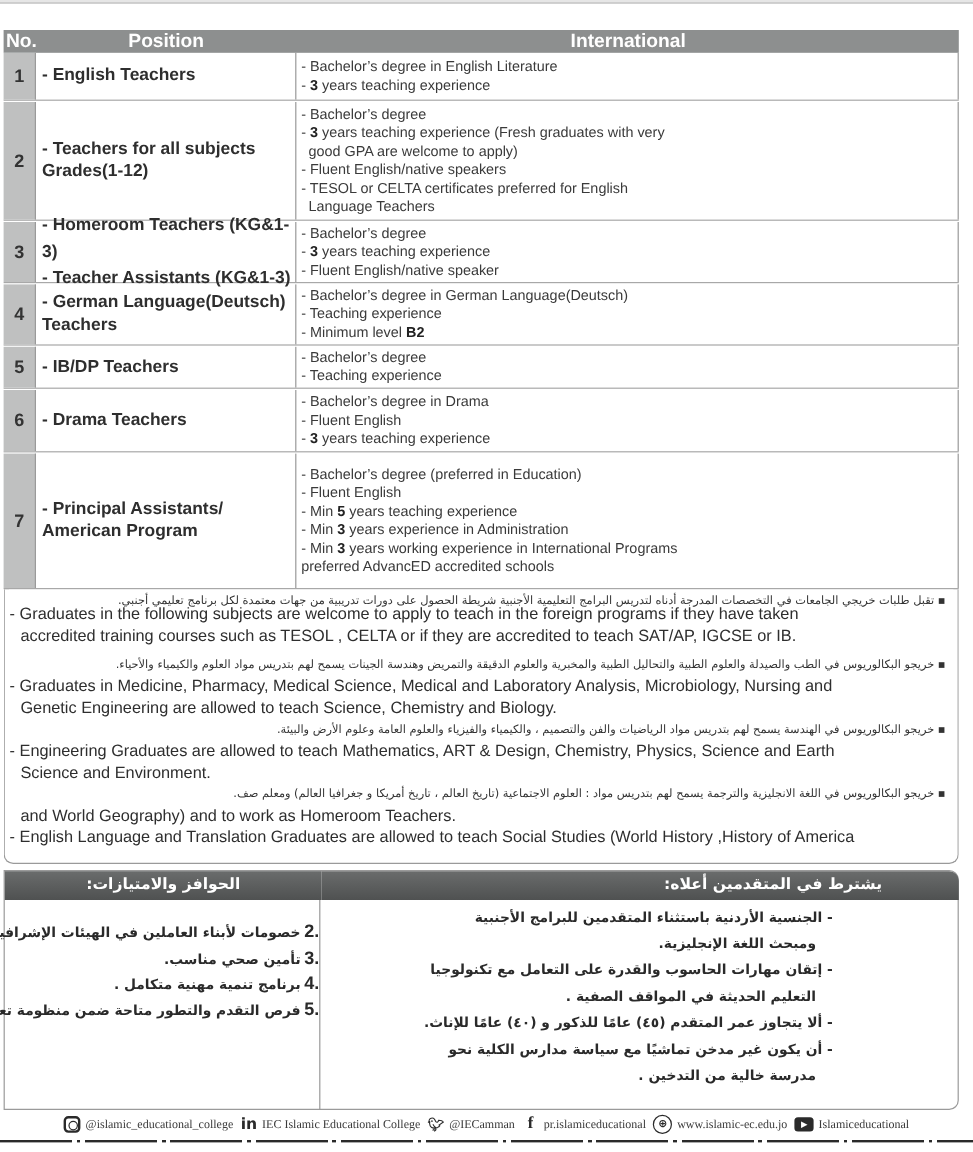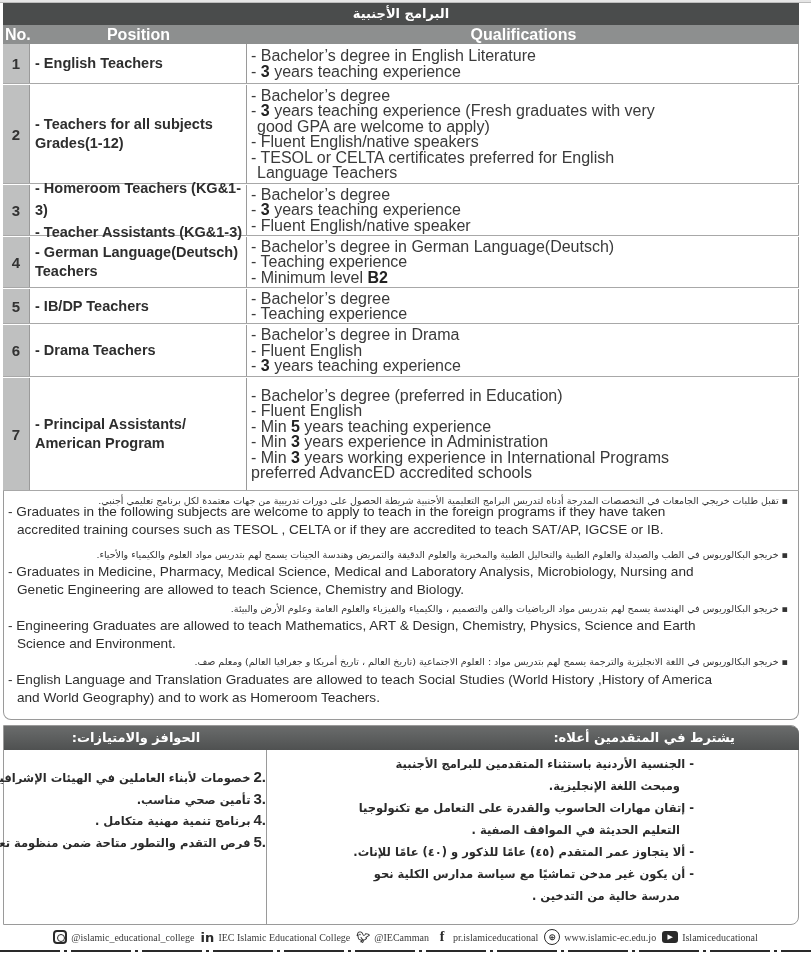--- a/index.html
+++ b/index.html
@@ -15,21 +15,21 @@
   .col-header span { position: absolute; top: 0; }
   .h-no { left: 2px; width: 24px; }
   .h-pos { left: 28px; width: 215px; text-align: center; }
   .h-qual { left: 245px; width: 551px; text-align: center; }
 
   
   .table { position: absolute; left: 3px; top: 44px; width: 796px; }
   .row { position: absolute; left: 0; width: 796px; border-bottom: 1px solid #a8a8a8; }
   .cell-no { position: absolute; left: 0; top: 0; bottom: 0; width: 27px; background: #bfc0c0; border-right: 1px solid #9a9a9a; display: flex; align-items: center; justify-content: center; font-size: 15px; font-weight: bold; color: #333; }
   .cell-pos { position: absolute; left: 28px; top: 0; bottom: 0; width: 216px; border-right: 1px solid #9a9a9a; display: flex; flex-direction: column; justify-content: center; padding-left: 4px; font-size: 14.5px; font-weight: bold; color: #2e2e2e; line-height: 19px; }
-  .cell-qual { position: absolute; left: 245px; top: 0; bottom: 0; right: 0; display: flex; flex-direction: column; justify-content: center; padding-left: 3px; font-size: 16px; color: #3a3a3a; line-height: 15.5px; border-right: 1px solid #9a9a9a; }
+  .cell-qual { position: absolute; left: 245px; top: 0; bottom: 0; right: 0; display: flex; flex-direction: column; justify-content: center; padding-left: 3px; font-size: 12px; color: #3a3a3a; line-height: 15.5px; border-right: 1px solid #9a9a9a; }
   .q-line b { font-weight: bold; color: #222; }
   .q-indent { padding-left: 6px; }
 
   
   .notes { position: absolute; left: 3px; top: 491px; width: 796px; height: 229px; border: 1px solid #9a9a9a; border-top: none; border-radius: 0 0 8px 8px; text-decoration: underline; }
   .note-ar { position: absolute; right: 10px; font-family: "DejaVu Sans", sans-serif; font-size: 9.5px; color: #333; direction: rtl; text-align: right; white-space: nowrap; }
   .note-en { position: absolute; left: 4px; width: 790px; font-size: 13.6px; color: #2e2e2e; line-height: 18px; }
 
   
   .bottom { position: absolute; left: 3px; top: 725px; width: 796px; height: 200px; border: 1px solid #9a9a9a; border-radius: 0 8px 8px 0; }
@@ -53,26 +53,25 @@
   .yt-icon { background: #2a2a2a; border-radius: 3px; width: 16px; height: 12px; color: #fff; font-size: 7px; }
   .web-icon { border: 1.5px solid #2a2a2a; border-radius: 50%; width: 16px; height: 16px; font-size: 9px; }
   .dashline { position: absolute; left: 0; top: 950px; width: 811px; height: 2px; background: repeating-linear-gradient(90deg, #2a2a2a 0 60px, transparent 60px 64px, #2a2a2a 64px 67px, transparent 67px 71px); }
 </style>
 </head>
 <body>
 
 <div class="page">
   <div class="top-strip"></div>
 
-  <div class="title-bar">البرامج الأجنبية</div>
 
   <div class="col-header">
     <span class="h-no">No.</span>
     <span class="h-pos">Position</span>
-    <span class="h-qual">Qualifications</span>
+    <span class="h-qual">International</span>
   </div>
 
   <div class="table" id="positions-table">
       <div class="row" style="top: 0px; height: 40px;">
         <div class="cell-no">1</div>
         <div class="cell-pos">
           <div>- English Teachers</div>
         </div>
         <div class="cell-qual">
           <div class="q-line"><span>- Bachelor’s degree in English Literature</span><b></b><span></span></div>
@@ -164,22 +163,22 @@
         <div style="white-space: nowrap;">- Graduates in Medicine, Pharmacy, Medical Science, Medical and Laboratory Analysis, Microbiology, Nursing and</div>
         <div style="padding-left: 9px; white-space: nowrap;">Genetic Engineering are allowed to teach Science, Chemistry and Biology.</div>
       </div>
       <div class="note-ar" style="top: 112px;">▪ خريجو البكالوريوس في الهندسة يسمح لهم بتدريس مواد الرياضيات والفن والتصميم ، والكيمياء والفيزياء والعلوم العامة وعلوم الأرض والبيئة.</div>
       <div class="note-en" style="top: 126px;">
         <div style="white-space: nowrap;">- Engineering Graduates  are allowed to teach Mathematics, ART &amp; Design, Chemistry, Physics, Science and Earth</div>
         <div style="padding-left: 9px; white-space: nowrap;">Science and Environment.</div>
       </div>
       <div class="note-ar" style="top: 165px;">▪ خريجو البكالوريوس في اللغة الانجليزية والترجمة يسمح لهم بتدريس مواد : العلوم الاجتماعية (تاريخ العالم ، تاريخ أمريكا و جغرافيا العالم) ومعلم صف.</div>
       <div class="note-en" style="top: 180px;">
+        <div style="padding-left: 9px; white-space: nowrap;">and World Geography) and to work as Homeroom Teachers.</div>
         <div style="white-space: nowrap;">- English Language and Translation Graduates are allowed to teach Social Studies (World History ,History of America</div>
-        <div style="padding-left: 9px; white-space: nowrap;">and World Geography) and to work as Homeroom Teachers.</div>
       </div>
     </div>
 
   <div class="bottom">
     <div class="b-head b-head-left">الحوافز والامتيازات:</div>
     <div class="b-head b-head-right">يشترط في المتقدمين أعلاه:</div>
     <div class="b-divider"></div>
     <div class="b-list-left" id="benefits-list">
         <div class="item"><span class="num" dir="ltr">2.</span><span>خصومات لأبناء العاملين في الهيئات الإشرافية  والإدارية والتدريسية.</span></div>
         <div class="item"><span class="num" dir="ltr">3.</span><span>تأمين صحي مناسب.</span></div>

